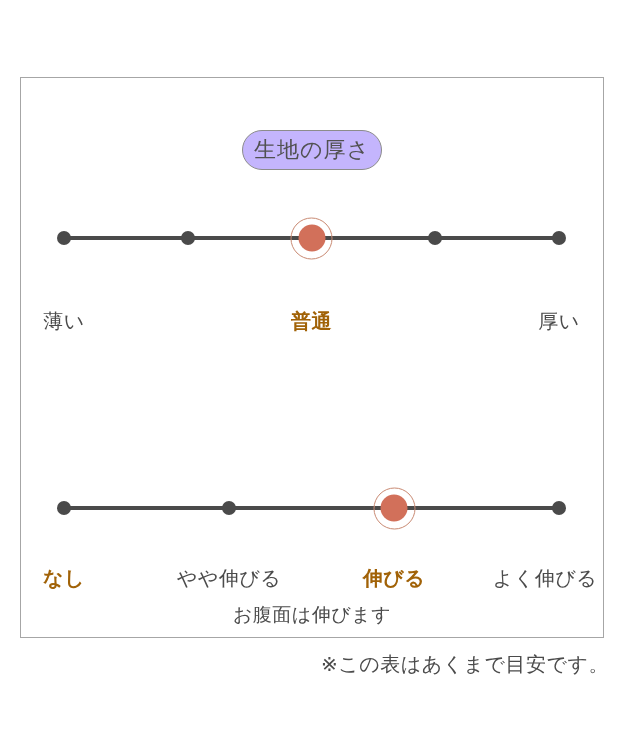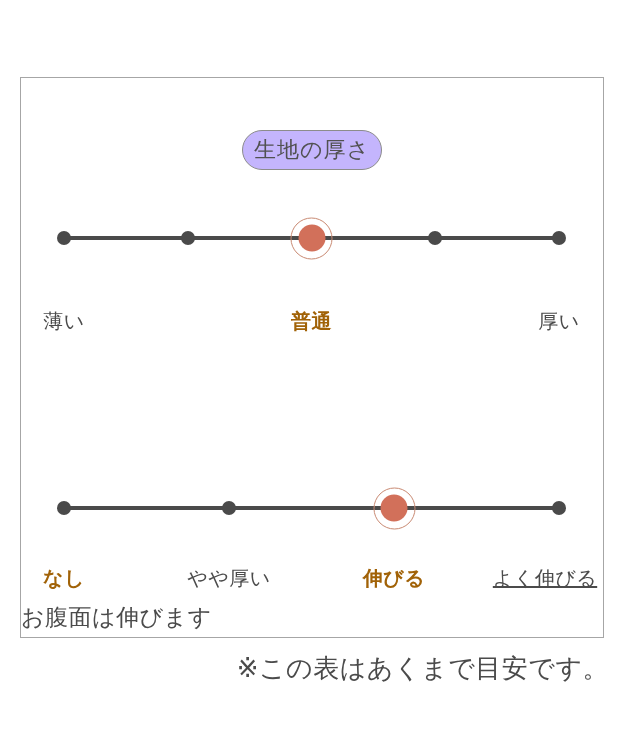--- a/index.html
+++ b/index.html
@@ -46,27 +46,27 @@
     transform:translate(-50%,-50%);
   }
   .labels{position:absolute;left:43px;right:44px;height:26px;}
   .labels-thickness{top:198px;}
   .labels-stretch{top:455px;}
   .lbl{
     position:absolute;transform:translateX(-50%);white-space:nowrap;
     font-size:20px;color:var(--text);letter-spacing:0.5px;margin-top:32px;
   }
   .lbl.bold{font-weight:bold;color:#a16207;}
-  .lbl.shift-left{transform:translateX(calc(-50% - 14px));text-decoration:underline;}
+  .lbl.shift-left{transform:translateX(calc(-50% - 14px));}
   .scale-note{
-    position:absolute;top:524px;left:0;right:0;text-align:left;
-    font-size:23px;color:var(--text);letter-spacing:0.5px;
+    position:absolute;top:524px;left:0;right:0;text-align:center;
+    font-size:19px;color:var(--text);letter-spacing:0.5px;
   }
   .disclaimer{
-    position:absolute;top:651px;right:16px;font-size:26px;
+    position:absolute;top:651px;right:16px;font-size:20px;
     color:var(--text);letter-spacing:0.5px;
   }
 </style>
 </head>
 <body>
 
 <div class="page">
   <div class="spec-box">
 
     <div class="pill pill-thickness">
@@ -88,21 +88,21 @@
 
     <div class="track track-stretch">
       <div class="line"></div>
       <span class="dot" style="left:0%"></span>
       <span class="dot" style="left:33.333%"></span>
       <span class="dot selected" style="left:66.667%"></span>
       <span class="dot" style="left:100%"></span>
     </div>
     <div class="labels labels-stretch">
       <span class="lbl bold" style="left:0%">なし</span>
-      <span class="lbl" style="left:33.333%">やや厚い</span>
+      <span class="lbl" style="left:33.333%">やや伸びる</span>
       <span class="lbl bold" style="left:66.667%">伸びる</span>
       <span class="lbl shift-left" style="left:100%">よく伸びる</span>
     </div>
     <div class="scale-note">お腹面は伸びます</div>
   </div>
 
   <div class="disclaimer">※この表はあくまで目安です。</div>
 </div>
 
 </body></html>

